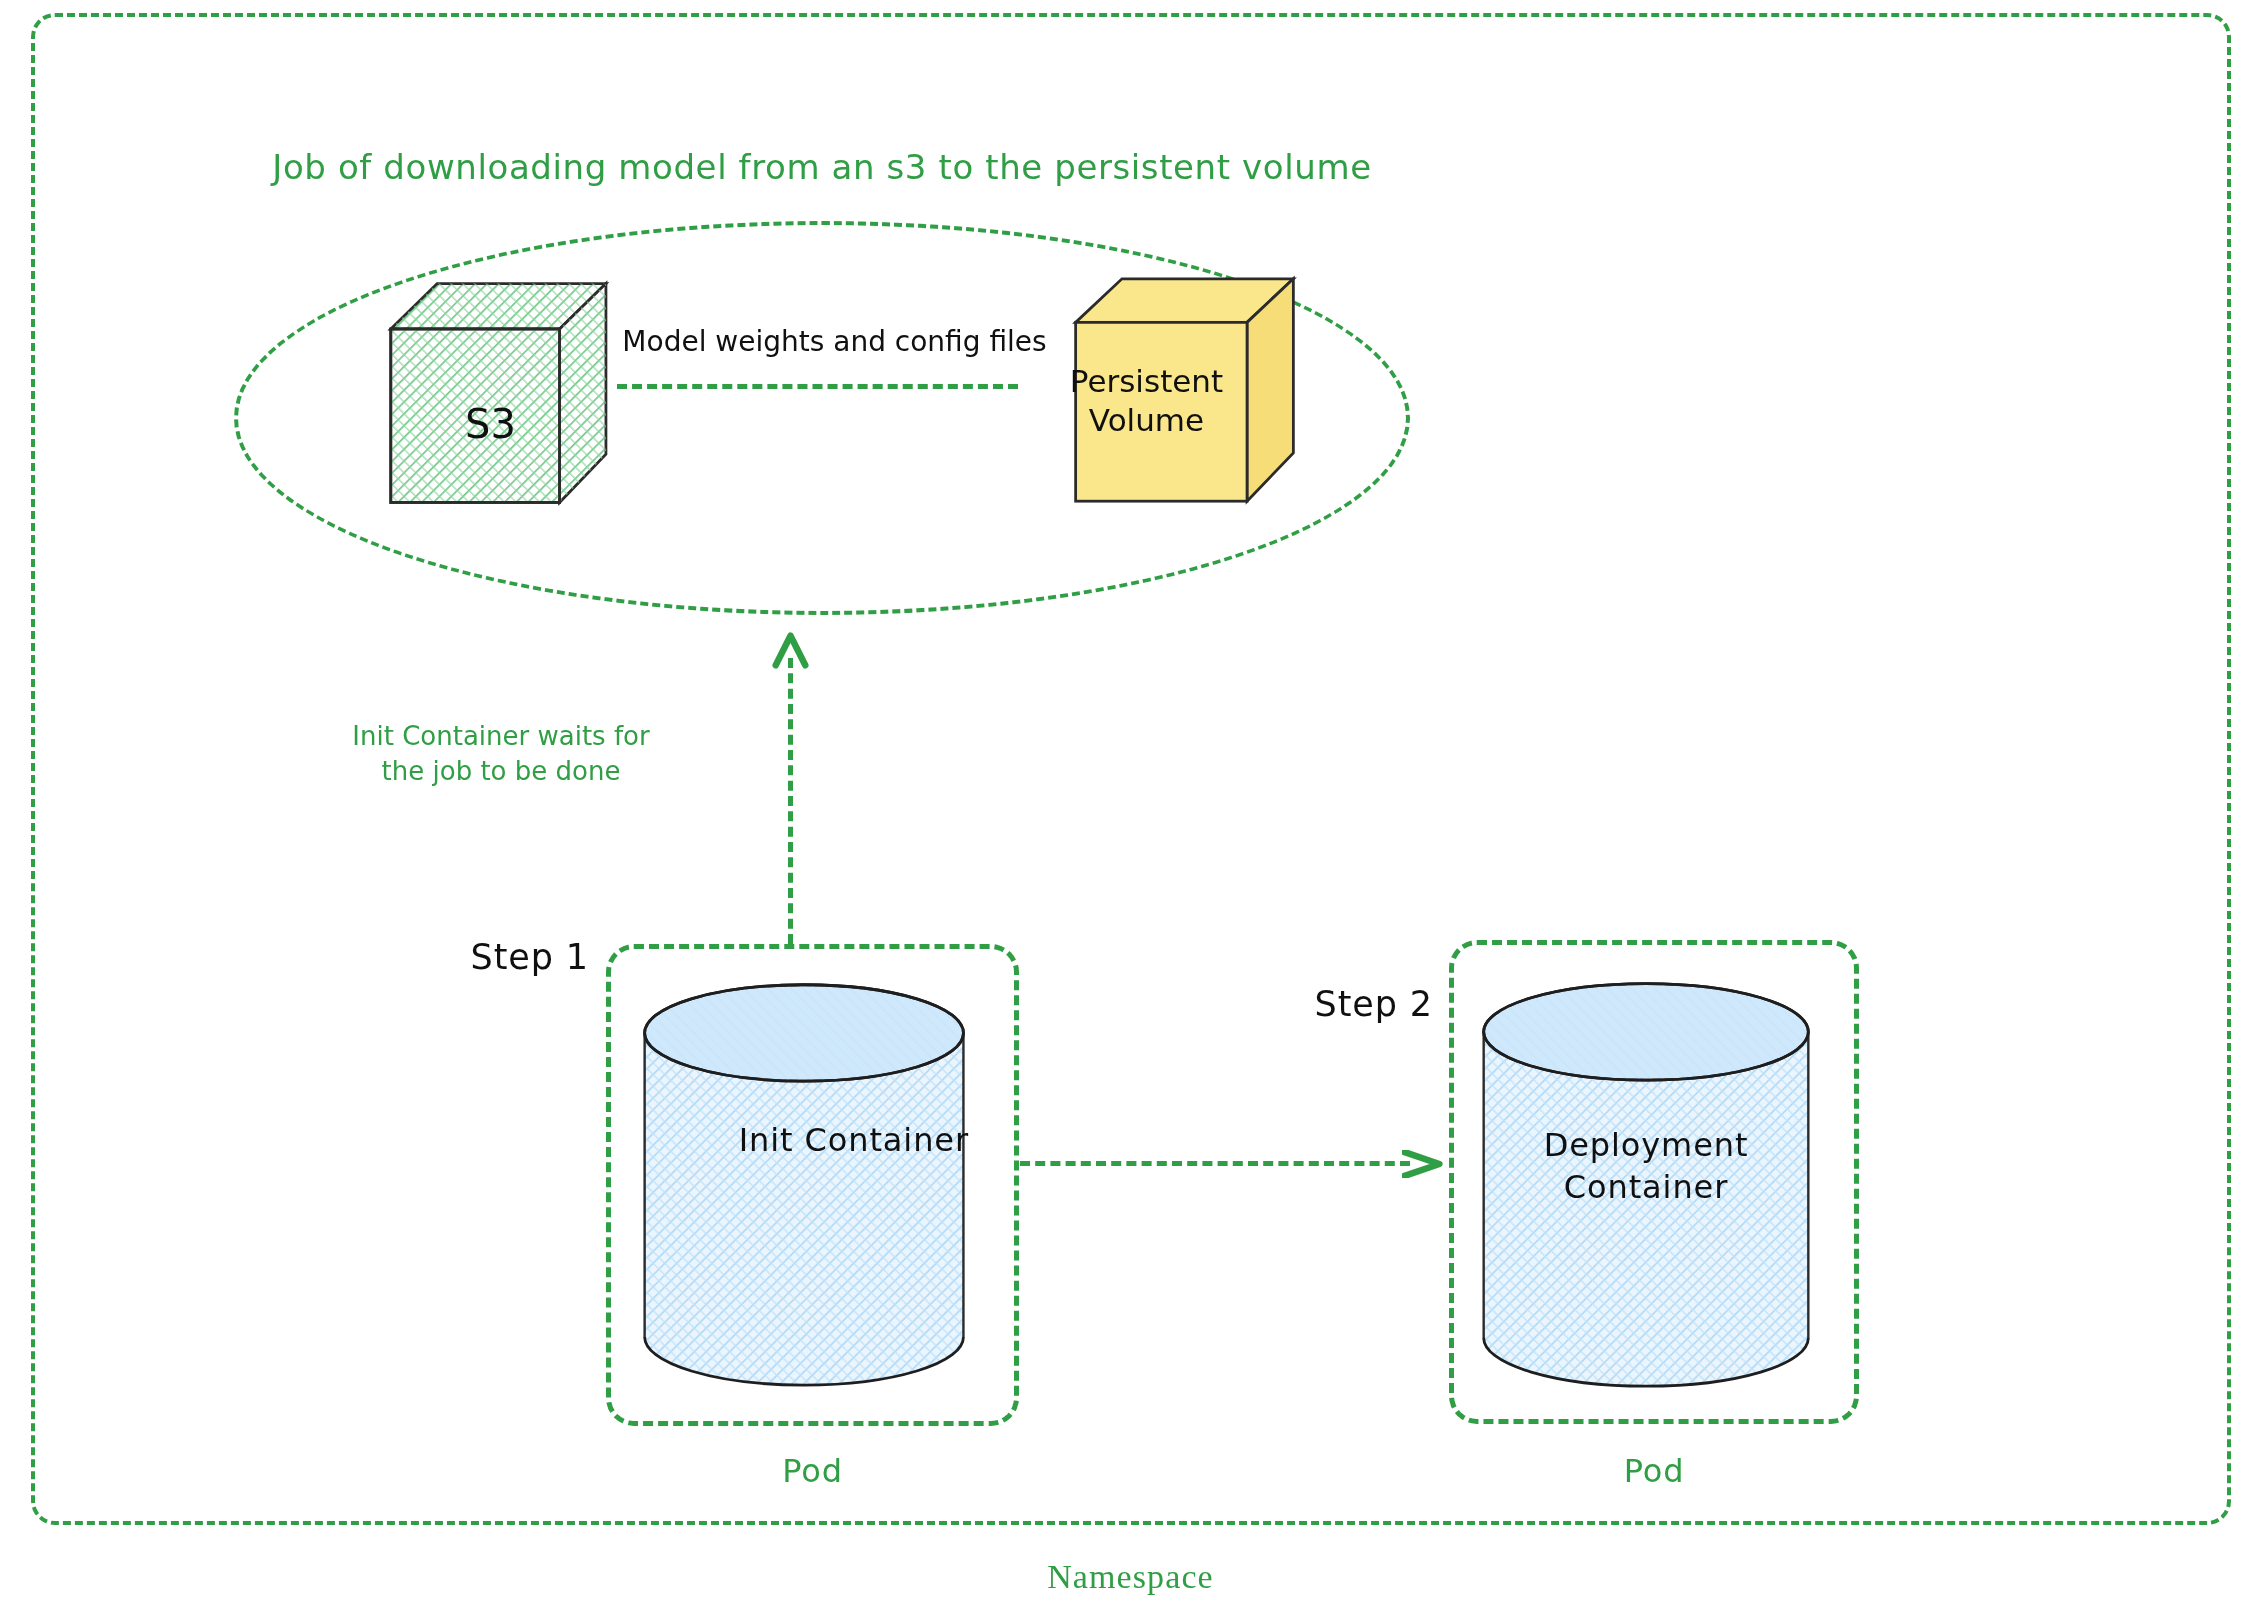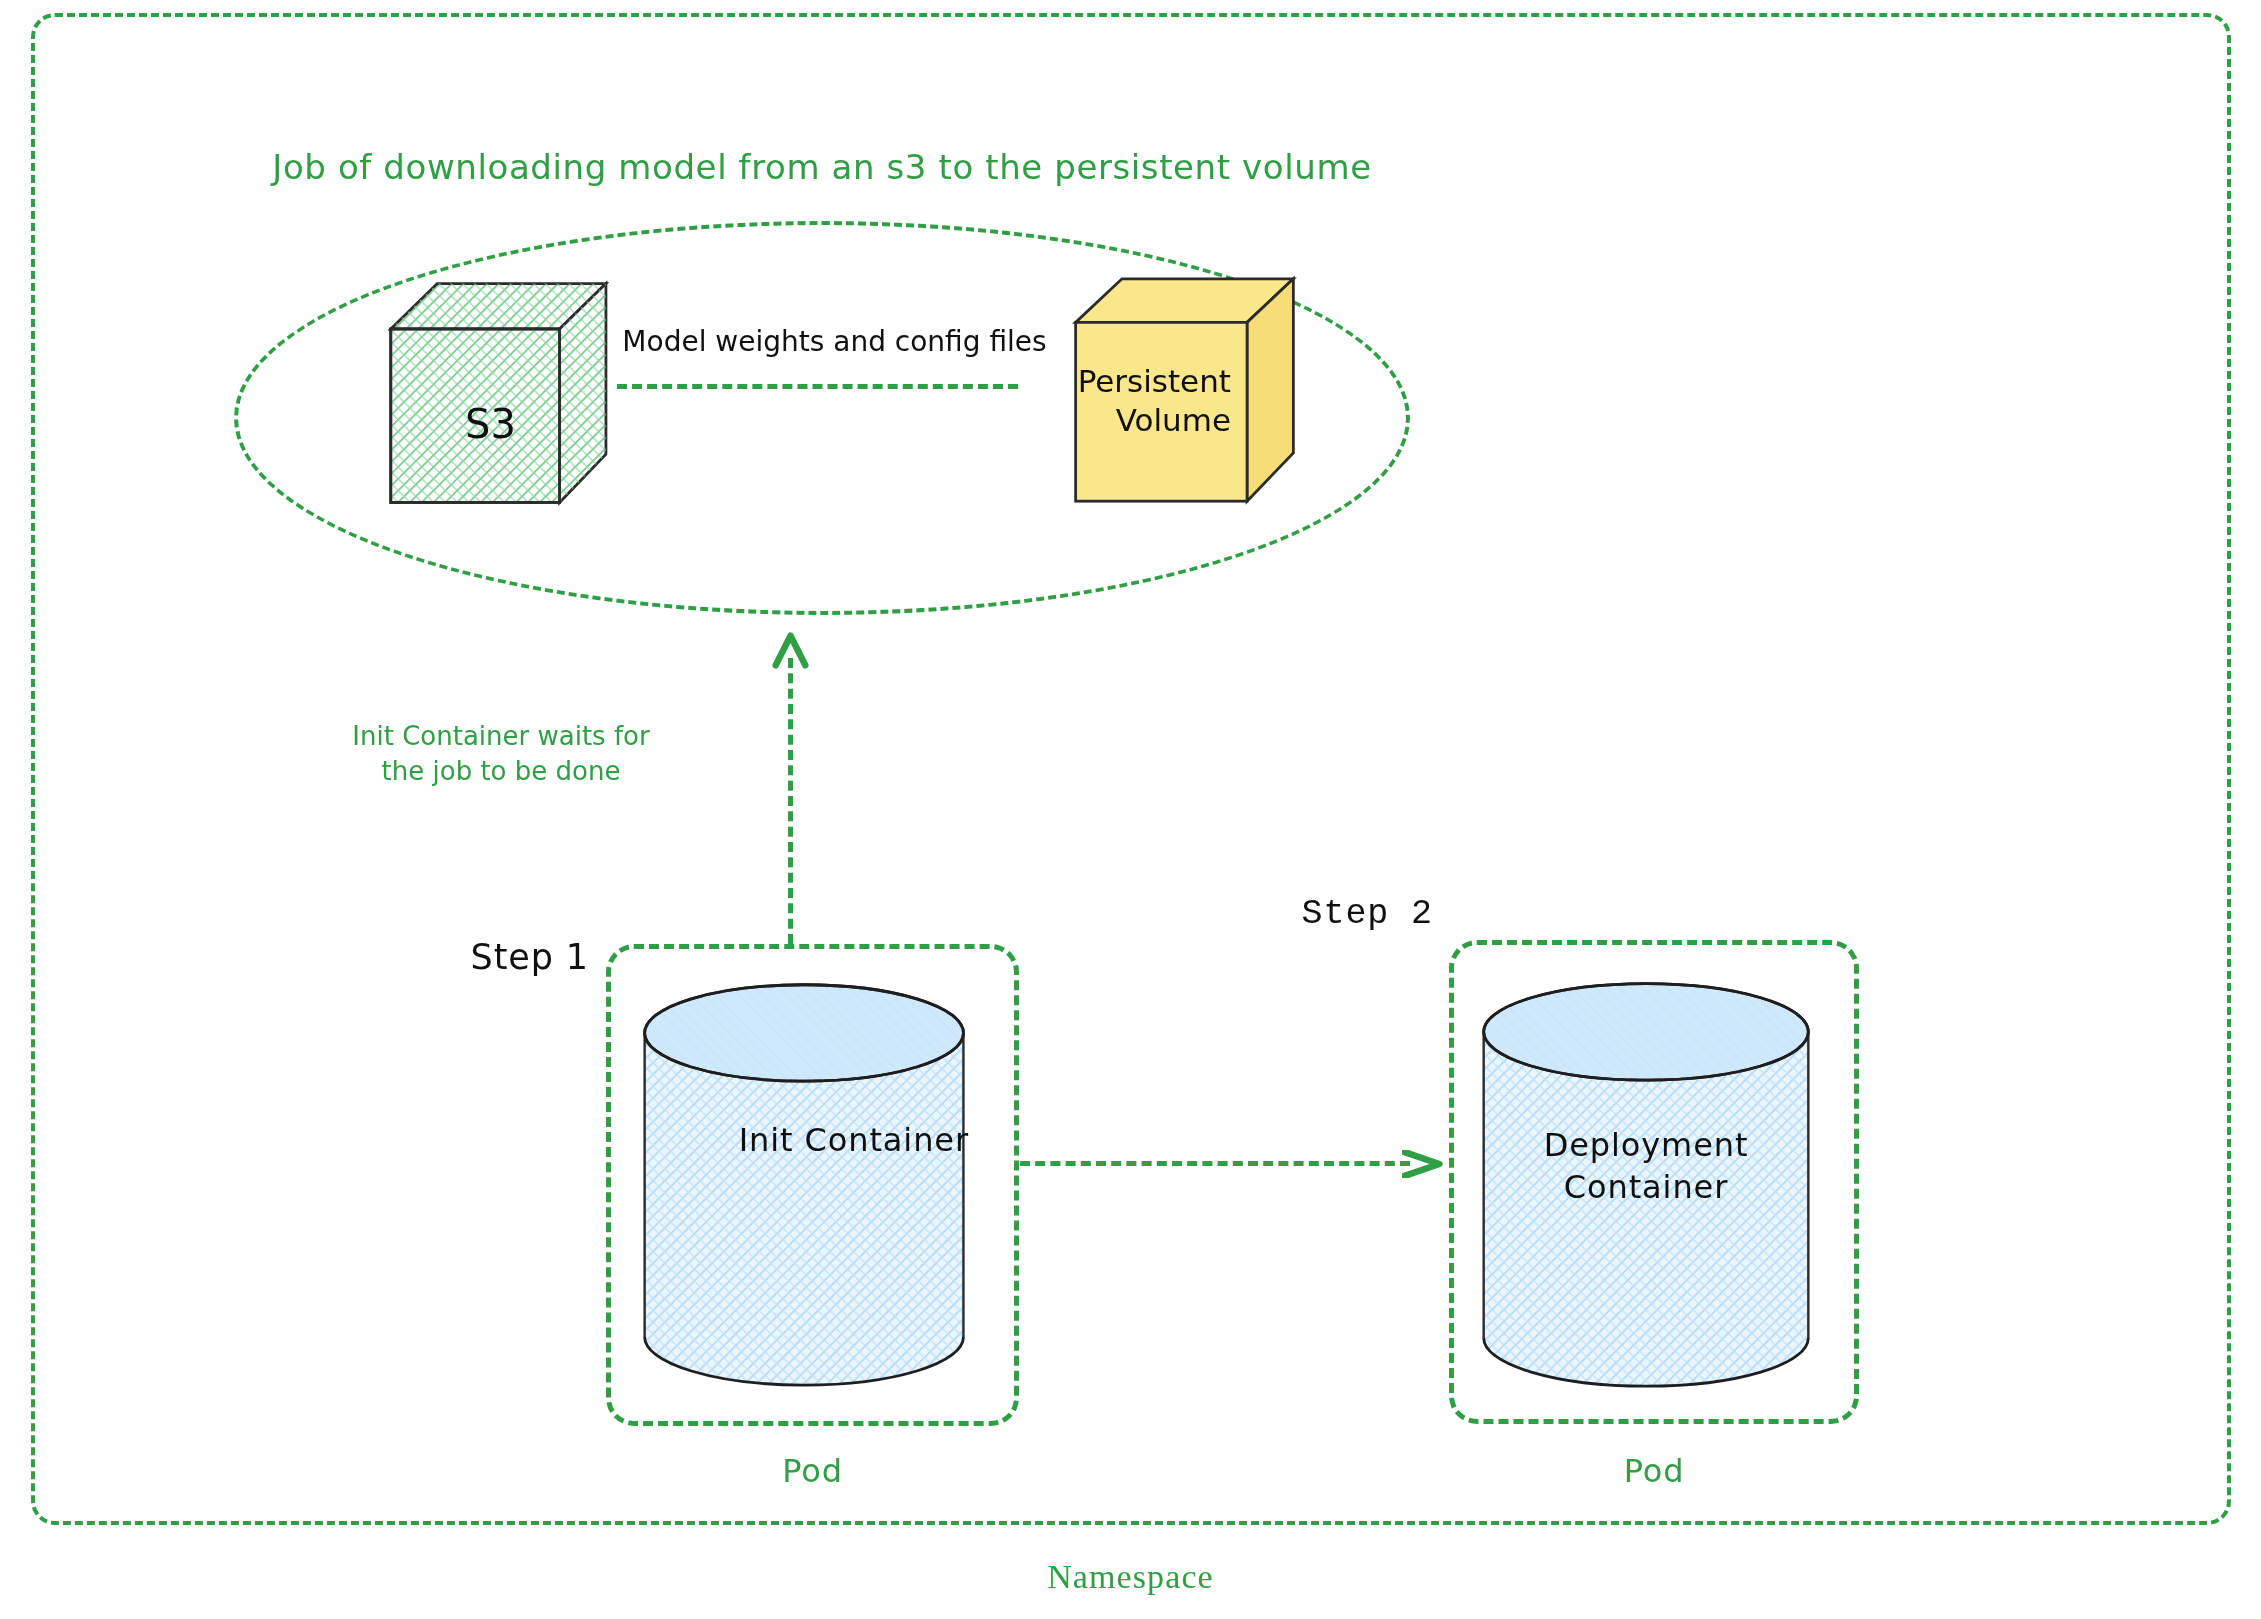--- a/index.html
+++ b/index.html
@@ -75,21 +75,21 @@
     font-size: 40px;
     line-height: 1.25;
     white-space: nowrap;
     pointer-events: none;
   }
 
   #cube-s3 { left: 385px; top: 278px; width: 223px; height: 230px; }
   #cube-s3-label { left: 385px; top: 399px; width: 211px; }
 
   #cube-pv { left: 1071px; top: 274px; width: 227px; height: 232px; }
-  #cube-pv-label { left: 1062px; top: 362px; width: 169px; font-size: 31px; text-align: right; }
+  #cube-pv-label { left: 1062px; top: 362px; width: 169px; font-size: 31px; }
 
   
   #flow-arrow {
     position: absolute;
     left: 617px;
     top: 373px;
     width: 441px;
     height: 28px;
   }
   #flow-arrow .line {
@@ -179,21 +179,21 @@
     letter-spacing: 0.9px;
     white-space: nowrap;
   }
 
   #pod-1 { left: 606px; top: 944px; width: 413px; height: 482px; }
   #pod-1-label { left: 606px; top: 1452px; width: 413px; }
   #step-1-label { left: 427px; top: 937px; width: 162px; }
 
   #pod-2 { left: 1449px; top: 940px; width: 410px; height: 484px; }
   #pod-2-label { left: 1449px; top: 1452px; width: 410px; }
-  #step-2-label { left: 1271px; top: 894px; width: 162px; font-family: Liberation Mono, monospace; }
+  #step-2-label { left: 1271px; top: 984px; width: 162px; }
 
   
   .cylinder { position: absolute; }
   .cylinder svg { display: block; overflow: visible; }
   .cyl-label {
     position: absolute;
     text-align: center;
     color: #101010;
     font-size: 32px;
     line-height: 1.3;

